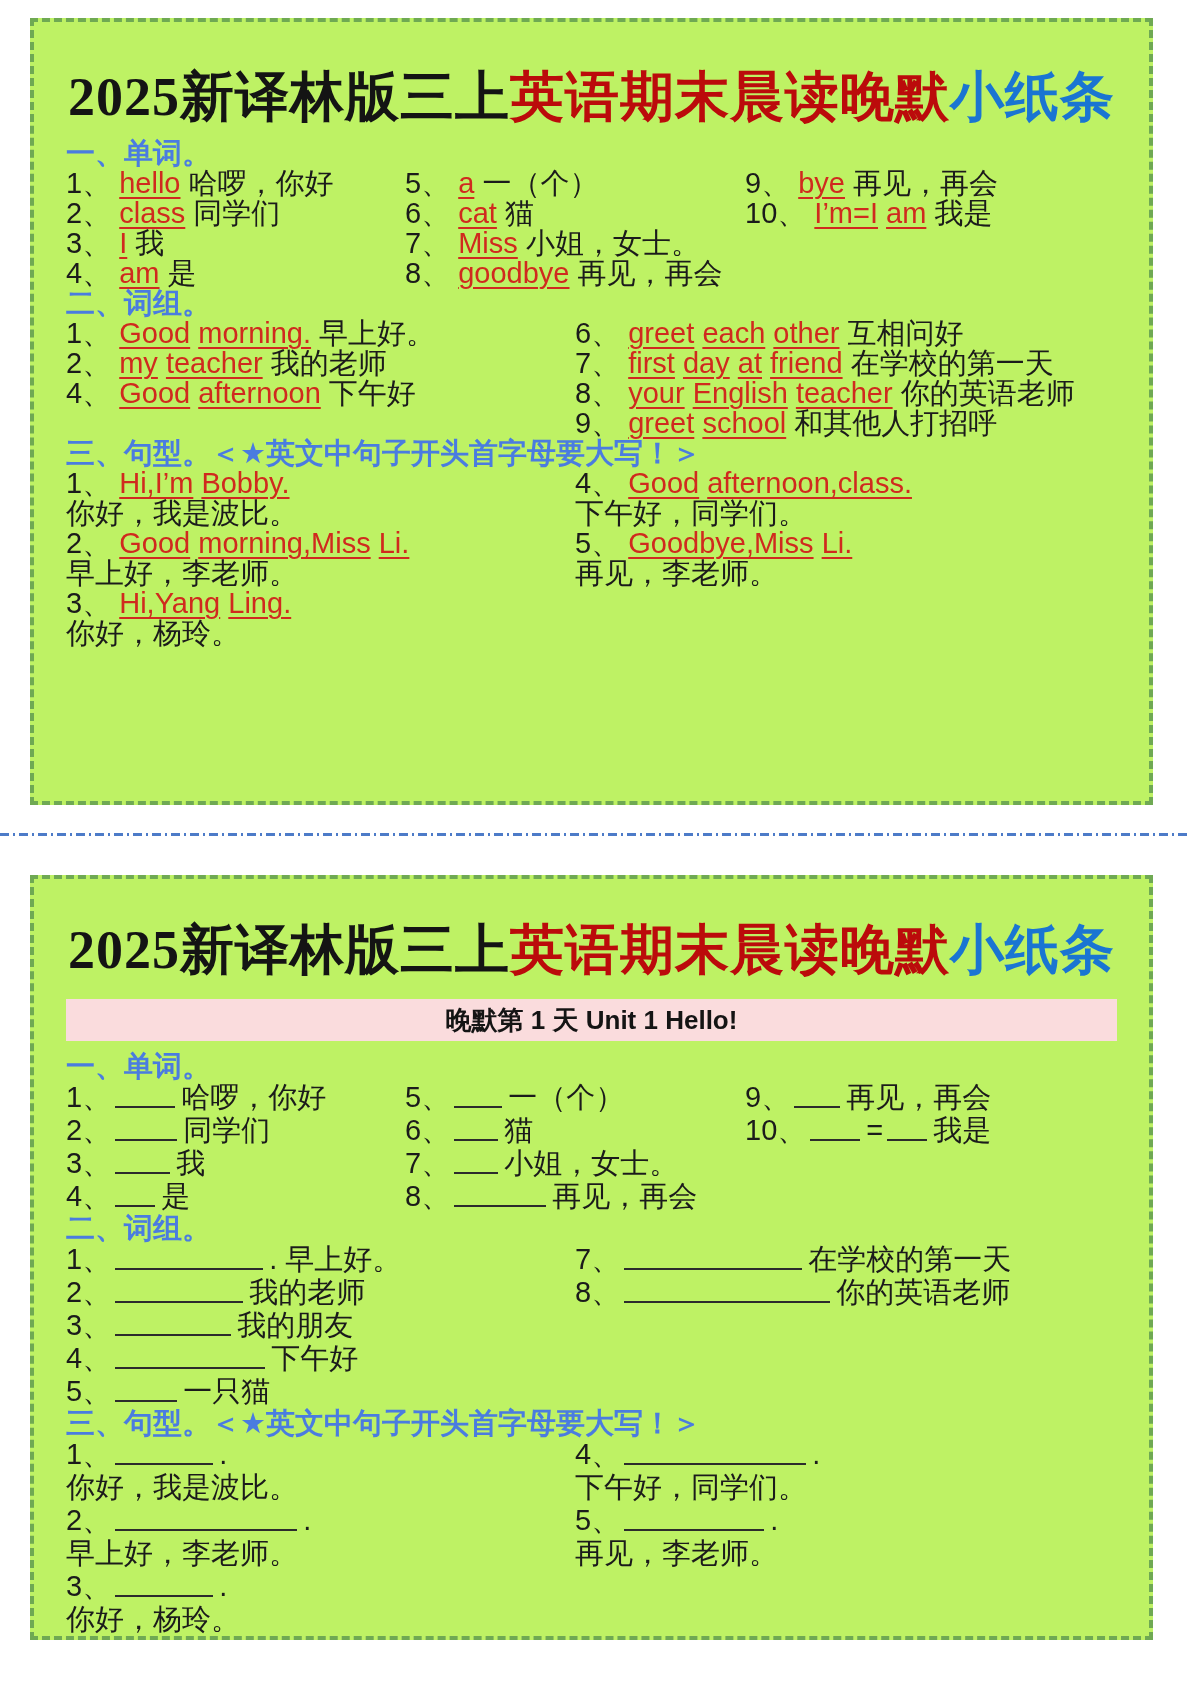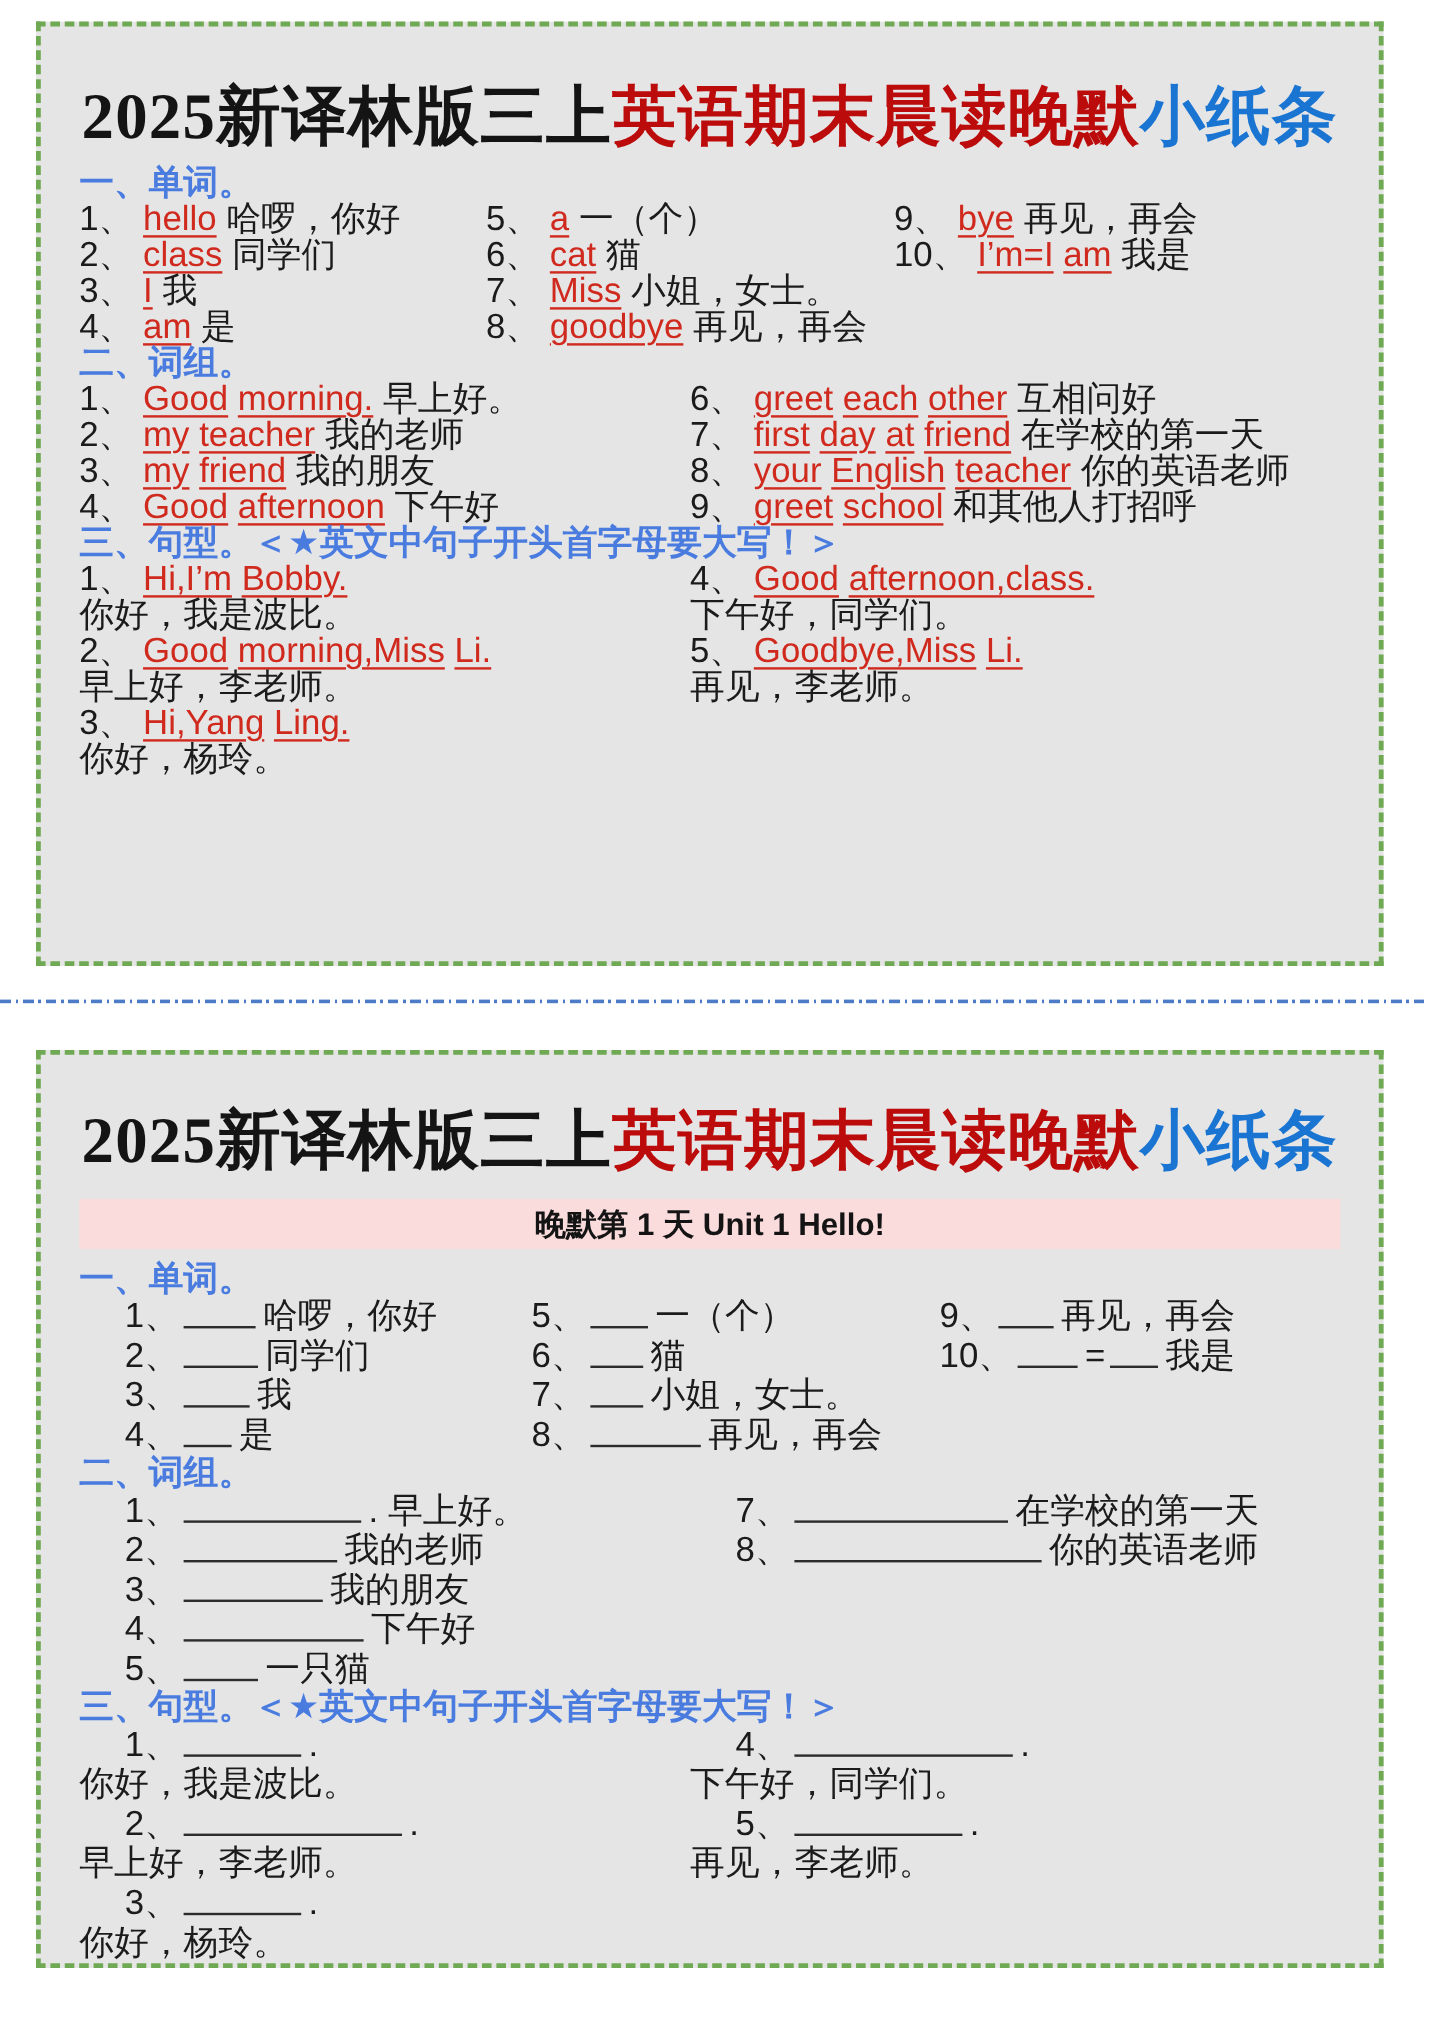--- a/index.html
+++ b/index.html
@@ -2,21 +2,21 @@
 <html><head>
 <meta charset="utf-8">
 <style>
   html,body{margin:0;padding:0;background:#ffffff;}
   .page{
     position:relative;width:1191px;height:1684px;background:#ffffff;
     font-family:"Liberation Sans","DejaVu Sans",sans-serif;color:#1b1b1b;overflow:hidden;
   }
   .panel{
     position:absolute;left:30px;width:1123px;box-sizing:border-box;
-    border:4px dashed #6fa953;background:#e5e5e5;padding:0 32px;
+    border:4px dashed #6fa953;background:#bef264;padding:0 32px;
   }
   .panel.morning{top:18px;height:787px;}
   .panel.evening{top:875px;height:765px;}
   .divider{
     position:absolute;top:833px;left:0;width:100%;height:3px;
     background:repeating-linear-gradient(90deg,#4d7bc8 0 9px,transparent 9px 13px,#4d7bc8 13px 15px,transparent 15px 19px);
   }
   .title{
     text-align:center;font-family:"Liberation Serif","DejaVu Serif",serif;
     font-weight:bold;font-size:54px;line-height:62px;letter-spacing:1px;white-space:nowrap;
@@ -33,21 +33,21 @@
   .content{margin-top:10px;font-size:29px;}
   .heading{color:#4a7ce0;font-weight:bold;line-height:30px;}
   .cols{display:flex;align-items:flex-start;}
   .col{box-sizing:border-box;}
   .wc1{width:339px;}
   .wc2{width:340px;}
   .wc3{flex:1;}
   .pc1{width:509px;}
   .pc2{flex:1;}
   .row{line-height:30px;white-space:nowrap;}
-  .evening .row{line-height:33px;margin-left:38px;}
+  .evening .row{line-height:33px;}
   .num{color:#1b1b1b;}
   .en{color:#d02a1e;}
   .tok{text-decoration:underline;text-decoration-thickness:2px;text-underline-offset:4px;}
   .cn{color:#1b1b1b;}
   .blank{
     display:inline-block;border-bottom:2px solid #2c2c2c;height:19px;
     margin:0 6px -1px 4px;
   }
   .cn2{color:#1b1b1b;line-height:30px;}
   .evening .cn2{line-height:33px;}
@@ -77,21 +77,20 @@
         <div class="col wc3">
             <div class="row"><span class="num">9、</span> <span class="en"><span class="tok">bye</span></span> <span class="cn">再见，再会</span></div>
             <div class="row"><span class="num">10、</span> <span class="en"><span class="tok">I’m=I</span> <span class="tok">am</span></span> <span class="cn">我是</span></div>
           </div>
       </div>
       <div class="heading">二、词组。</div>
       <div class="cols">
         <div class="col pc1">
             <div class="row"><span class="num">1、</span> <span class="en"><span class="tok">Good</span> <span class="tok">morning.</span></span> <span class="cn">早上好。</span></div>
             <div class="row"><span class="num">2、</span> <span class="en"><span class="tok">my</span> <span class="tok">teacher</span></span> <span class="cn">我的老师</span></div>
-            <div class="row"><span class="num">3、</span> <span class="en"><span class="tok">my</span> <span class="tok">friend</span></span> <span class="cn">我的朋友</span></div>
             <div class="row"><span class="num">4、</span> <span class="en"><span class="tok">Good</span> <span class="tok">afternoon</span></span> <span class="cn">下午好</span></div>
           </div>
         <div class="col pc2">
             <div class="row"><span class="num">6、</span> <span class="en"><span class="tok">greet</span> <span class="tok">each</span> <span class="tok">other</span></span> <span class="cn">互相问好</span></div>
             <div class="row"><span class="num">7、</span> <span class="en"><span class="tok">first</span> <span class="tok">day</span> <span class="tok">at</span> <span class="tok">friend</span></span> <span class="cn">在学校的第一天</span></div>
             <div class="row"><span class="num">8、</span> <span class="en"><span class="tok">your</span> <span class="tok">English</span> <span class="tok">teacher</span></span> <span class="cn">你的英语老师</span></div>
             <div class="row"><span class="num">9、</span> <span class="en"><span class="tok">greet</span> <span class="tok">school</span></span> <span class="cn">和其他人打招呼</span></div>
           </div>
       </div>
       <div class="heading">三、句型。＜★英文中句子开头首字母要大写！＞</div>

